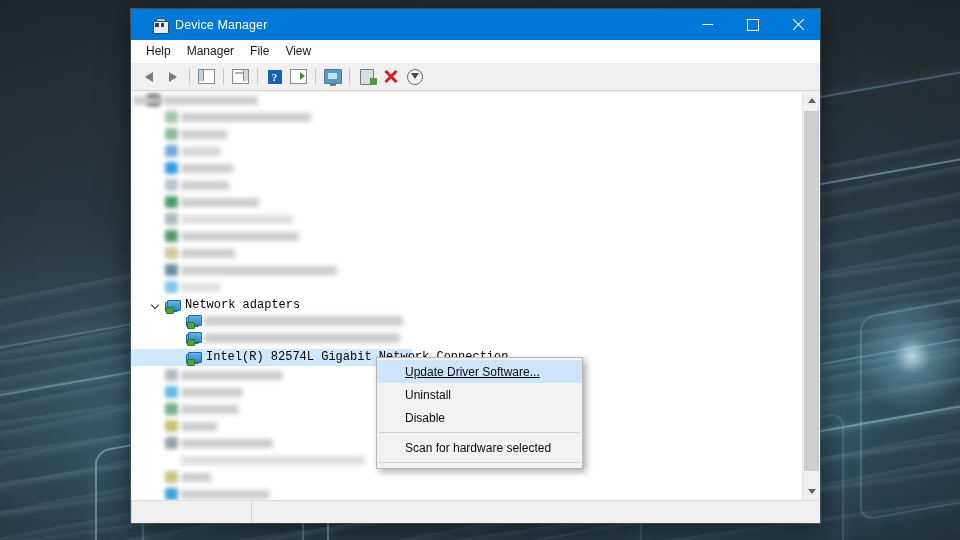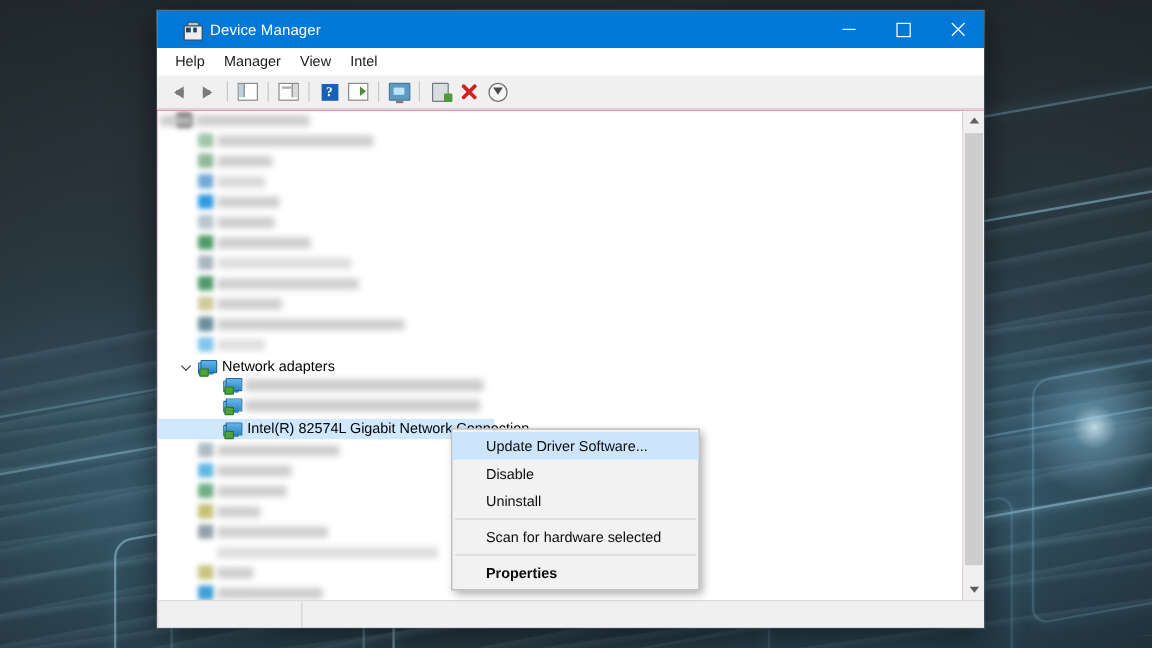--- a/index.html
+++ b/index.html
@@ -234,23 +234,24 @@
     width: 14px; height: 14px; border-radius: 50%; border: 1px solid #6a6a6a; background:#f6f6f6;
     position: relative;
   }
   .ico-down:after {
     content:""; position:absolute; left:3px; top:3px;
     width:0;height:0;border-left:4px solid transparent;border-right:4px solid transparent;border-top:6px solid #4a4a4a;
   }
 
   
   .content-wrap {
-    flex: 1; display: flex; position: relative; background: #be185d;
+    flex: 1; display: flex; position: relative; background: #4d7c0f;
     border-top: 1px solid #f0f0f0;
     overflow: hidden;
+    font-family: Liberation Mono, monospace;
   }
   .tree {
     flex: 1; position: relative; background: #ffffff; overflow: hidden;
   }
   .row {
     position: absolute; left: 0; height: 17px; display: flex; align-items: center;
     white-space: nowrap;
   }
   .row-text {
     font-size: 12px; color: #000; line-height: 17px;
@@ -343,21 +344,21 @@
     box-shadow: 3px 3px 7px rgba(0,0,0,0.33);
     padding: 2px 0;
     z-index: 40;
   }
   .ctx-item {
     height: 23px;
     display: flex; align-items: center;
     padding-left: 28px;
     font-size: 12px; color: #0c0c0c;
   }
-  .ctx-item.highlight { background: #cce5fa; }
+  .ctx-item.highlight { background: #cce5fa; text-decoration: underline; }
   .ctx-item.bold { font-weight: bold; }
   .ctx-sep {
     height: 1px; background: #d2d2d2; margin: 3px 2px 3px 2px;
   }
 
   
   #watermark {
     position: absolute; right: 17px; bottom: 12px;
     font-size: 25px; font-weight: bold;
     letter-spacing: .5px;
@@ -414,22 +415,22 @@
         </div>
         <div class="win-btn close">
           <div class="glyph-close"></div>
         </div>
       </div>
     </div>
 
     <div class="menubar">
       <div class="menu-item">Help</div>
       <div class="menu-item">Manager</div>
+      <div class="menu-item">File</div>
       <div class="menu-item">View</div>
-      <div class="menu-item">Intel</div>
     </div>
 
     <div class="toolbar">
       <div class="tb-btn">
         <div class="arrow arrow-l"></div>
       </div>
       <div class="tb-btn">
         <div class="arrow arrow-r"></div>
       </div>
       <div class="tb-sep"></div>
@@ -575,22 +576,21 @@
     <div class="statusbar">
       <div class="sb-div"></div>
       <div class="sb-pane2"></div>
       <div class="sb-div"></div>
       <div class="sb-pane3"></div>
     </div>
   </div>
 
   <div id="ctxmenu">
     <div class="ctx-item highlight">Update Driver Software...</div>
+    <div class="ctx-item">Uninstall</div>
     <div class="ctx-item">Disable</div>
-    <div class="ctx-item">Uninstall</div>
     <div class="ctx-sep"></div>
     <div class="ctx-item">Scan for hardware selected</div>
     <div class="ctx-sep"></div>
-    <div class="ctx-item bold">Properties</div>
   </div>
 
 
 </div>
 
 </body></html>

